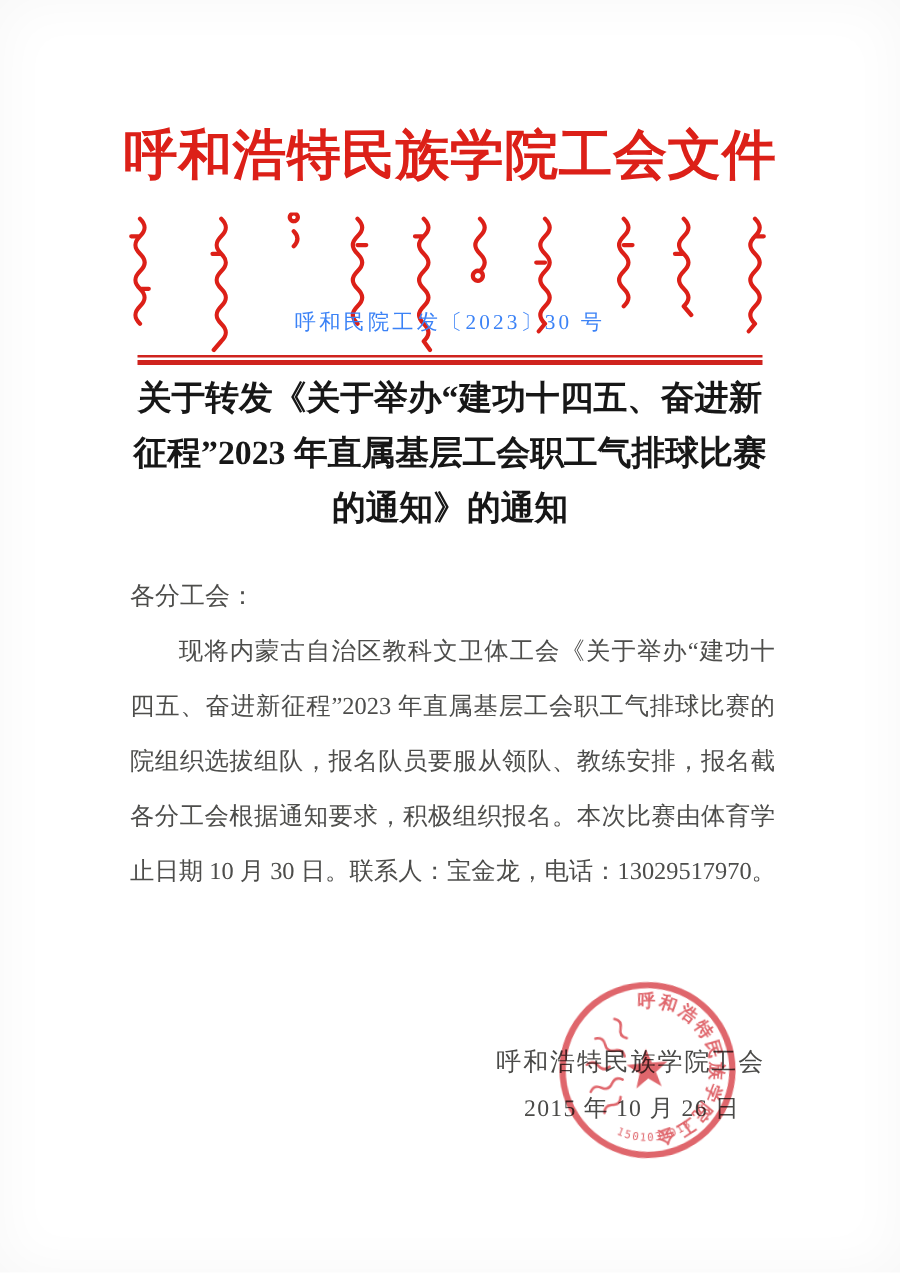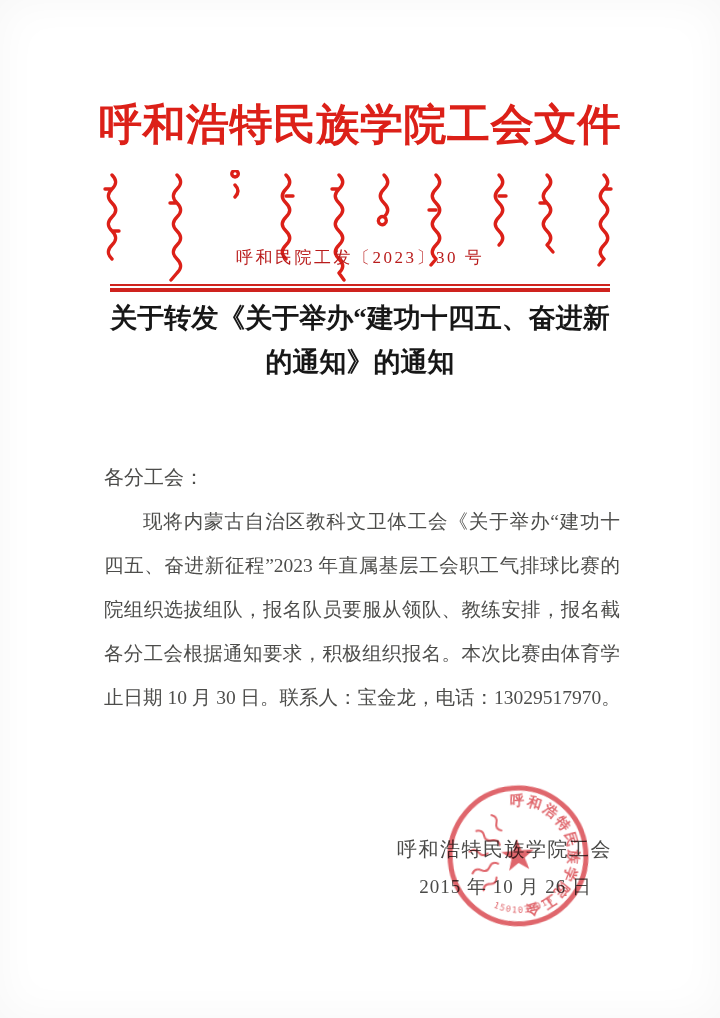--- a/index.html
+++ b/index.html
@@ -11,21 +11,21 @@
   }
   .org-title{
     position:absolute;left:0;top:92px;width:720px;
     text-align:center;font-size:43px;font-weight:900;
     color:#dc2018;letter-spacing:0.5px;margin:0;line-height:66px;
     font-family:"Liberation Serif","DejaVu Serif",serif;
   }
   .mongolian{position:absolute;left:102px;top:170px;width:512px;height:112px;}
   .doc-number{
     position:absolute;left:0;top:246px;width:720px;text-align:center;
-    font-size:17px;color:#b91c1c;letter-spacing:2.5px;
+    font-size:17px;color:#3b82f6;letter-spacing:2.5px;
   }
   .red-rule{position:absolute;left:110px;top:284px;width:500px;}
   .red-rule .thin{height:1.5px;background:#cf231e;}
   .red-rule .gap{height:2.5px;}
   .red-rule .thick{height:3.5px;background:#cf231e;}
   .doc-title{
     position:absolute;left:88px;top:296px;width:544px;
     text-align:center;color:#171717;font-weight:bold;
     font-size:27px;line-height:44px;
   }
@@ -78,20 +78,21 @@
   <div class="doc-number">呼和民院工发〔2023〕30 号</div>
 
   <div class="red-rule">
     <div class="thin"></div>
       <div class="gap"></div>
       <div class="thick"></div>
   </div>
 
   <div class="doc-title">
     <div>关于转发《关于举办“建功十四五、奋进新</div>
+    <div>征程”2023 年直属基层工会职工气排球比赛</div>
     <div>的通知》的通知</div>
   </div>
 
   <div class="salutation">各分工会：</div>
 
   <div class="paragraph">
     <div class="par-line indent">现将内蒙古自治区教科文卫体工会《关于举办“建功十</div>
     <div class="par-line">四五、奋进新征程”2023 年直属基层工会职工气排球比赛的</div>
     <div class="par-line">院组织选拔组队，报名队员要服从领队、教练安排，报名截</div>
     <div class="par-line">各分工会根据通知要求，积极组织报名。本次比赛由体育学</div>

